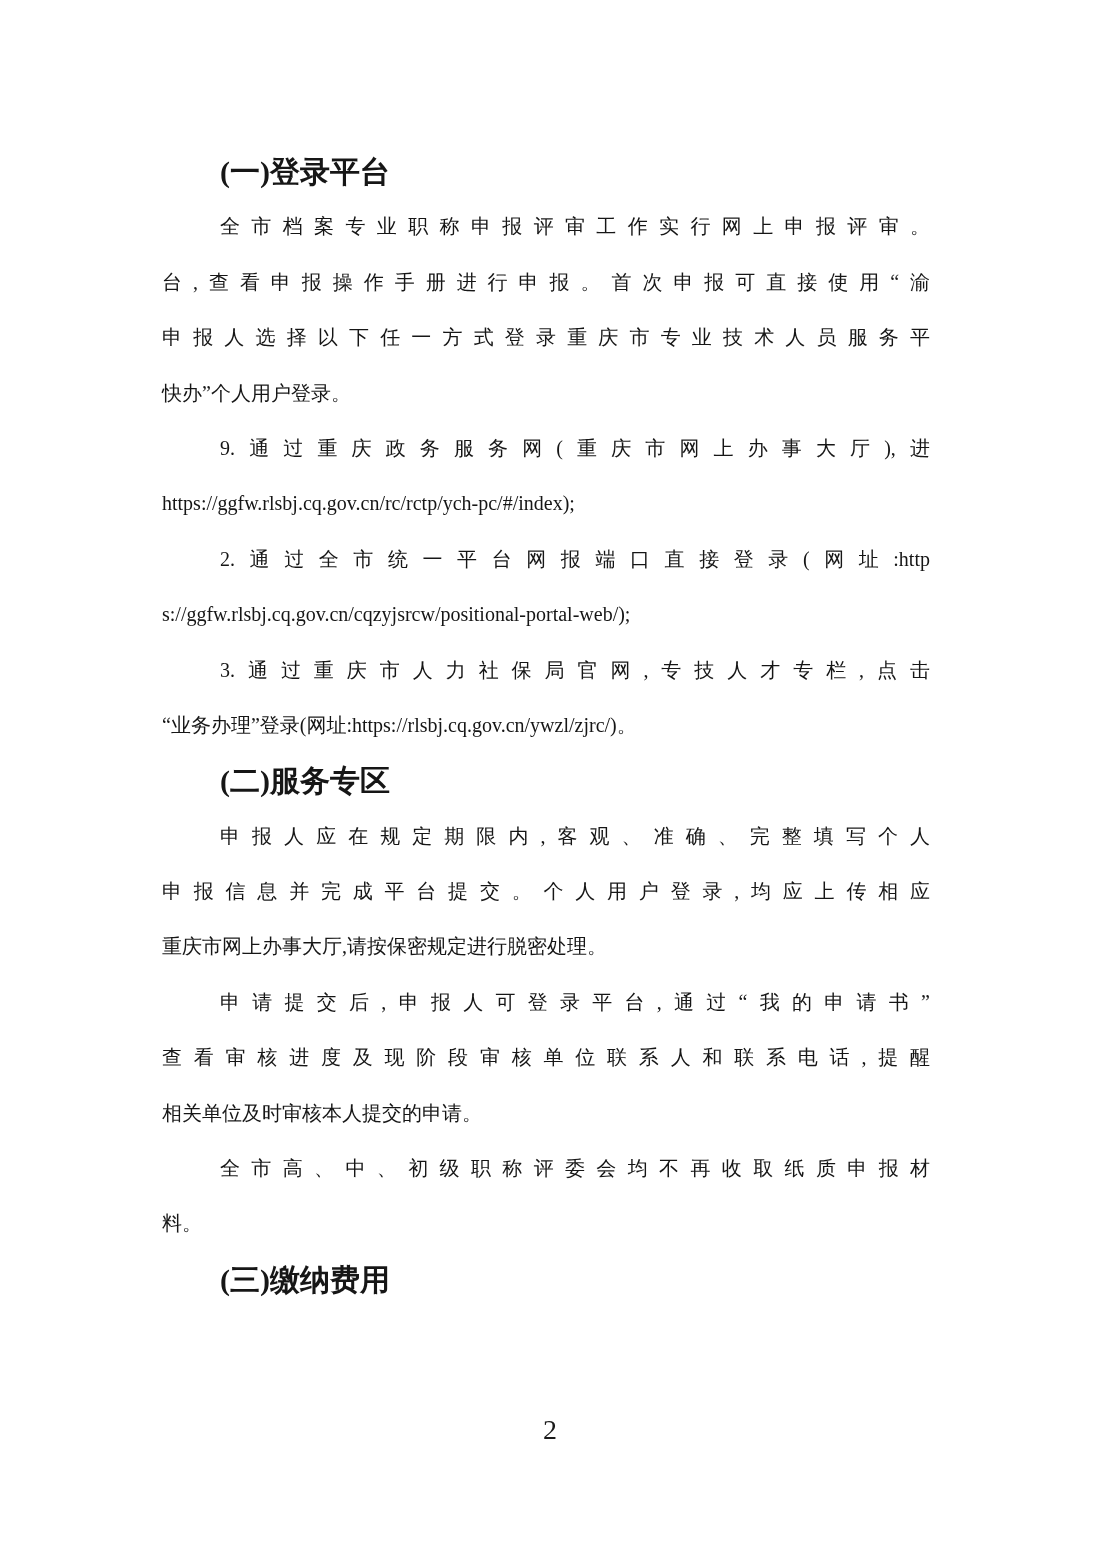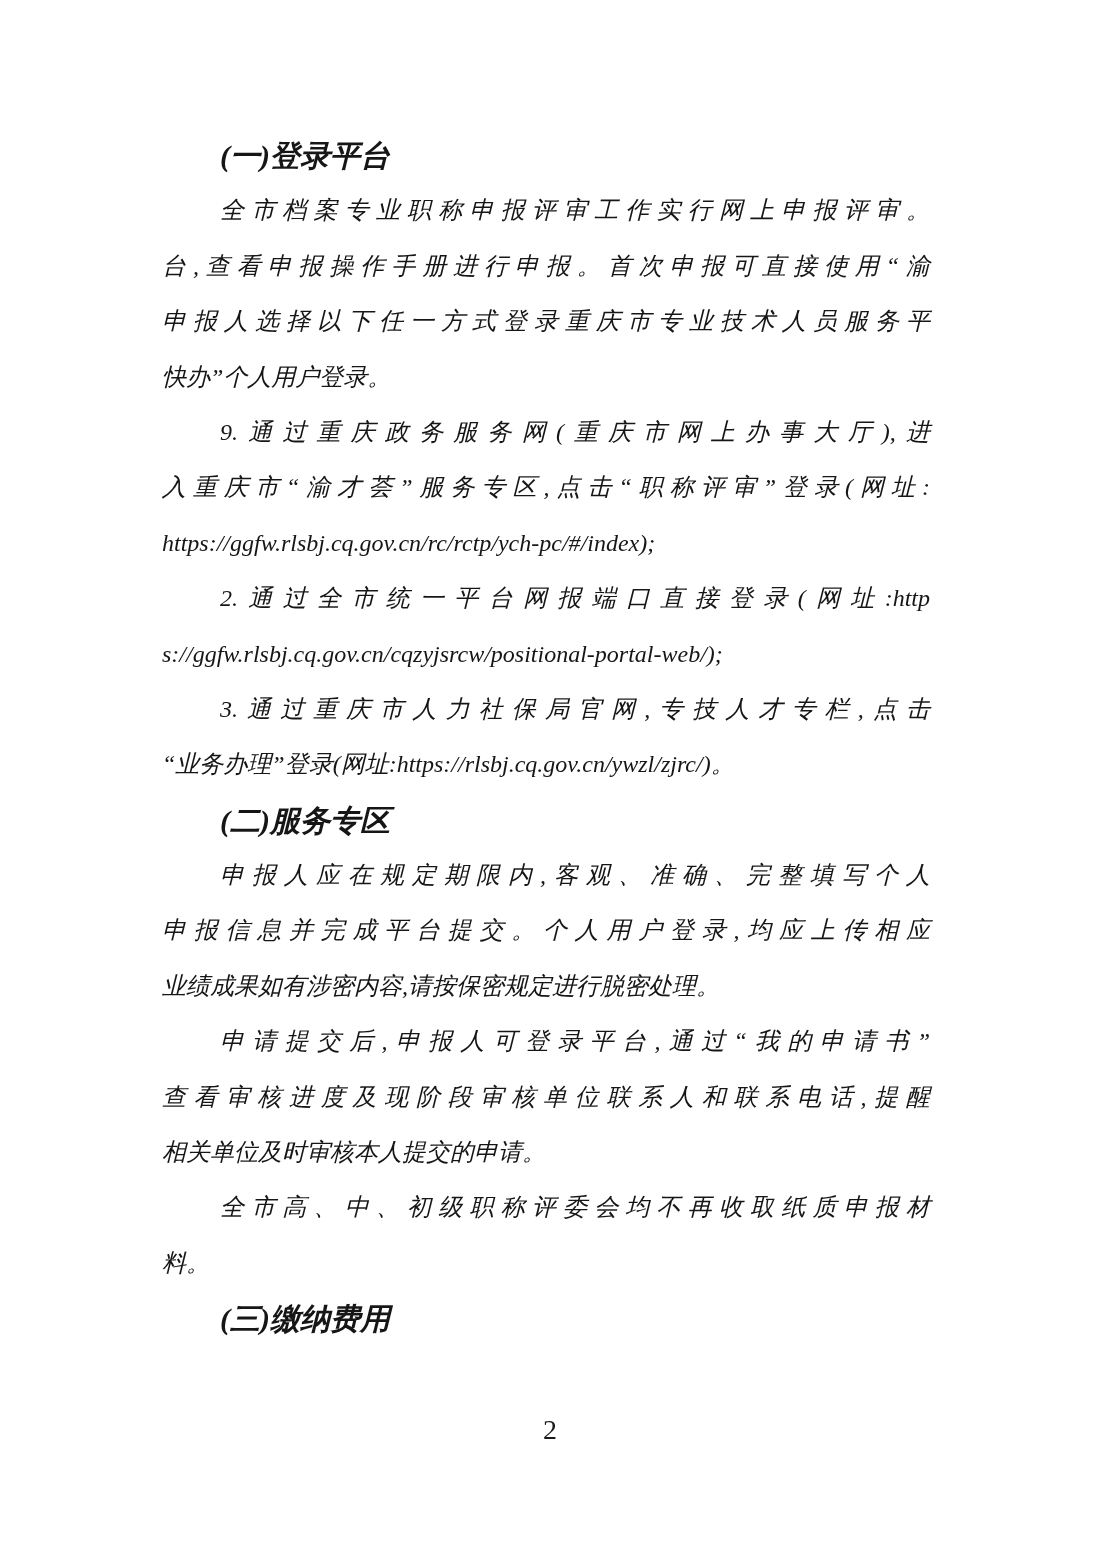--- a/index.html
+++ b/index.html
@@ -11,28 +11,27 @@
     width: 1100px;
     height: 1555px;
     position: relative;
     overflow: hidden;
     font-family: "Liberation Serif", "DejaVu Serif", serif;
     color: #161616;
   }
   .content {
     position: absolute;
     left: 162px;
-    top: 128px;
+    top: 144px;
     width: 768px;
-    font-style: italic;
   }
   .line {
     height: 55.4px;
     line-height: 55.4px;
-    font-size: 24px;
+    font-size: 20px;
     white-space: normal;
   }
   .fill {
     text-align: justify;
     text-align-last: justify;
   }
   .indent {
     text-indent: 58px;
   }
   .heading {
@@ -60,34 +59,33 @@
 <div class="content">
 
   <div class="line heading">(一)登录平台</div>
 
   <div class="line fill indent">全市档案专业职称申报评审工作实行网上申报评审。</div>
   <div class="line fill">台,查看申报操作手册进行申报。首次申报可直接使用“渝</div>
   <div class="line fill">申报人选择以下任一方式登录重庆市专业技术人员服务平</div>
   <div class="line">快办”个人用户登录。</div>
 
   <div class="line fill indent">9.通过重庆政务服务网(重庆市网上办事大厅),进</div>
-  <div class="line fill">入重庆市“渝才荟”服务专区,点击“职称评审”登录(网址:</div>
   <div class="line nowrap">https://ggfw.rlsbj.cq.gov.cn/rc/rctp/ych-pc/#/index);</div>
 
   <div class="line fill indent">2.通过全市统一平台网报端口直接登录(网址:http</div>
   <div class="line nowrap">s://ggfw.rlsbj.cq.gov.cn/cqzyjsrcw/positional-portal-web/);</div>
 
   <div class="line fill indent">3.通过重庆市人力社保局官网,专技人才专栏,点击</div>
   <div class="line nowrap">“业务办理”登录(网址:https://rlsbj.cq.gov.cn/ywzl/zjrc/)。</div>
 
   <div class="line heading">(二)服务专区</div>
 
   <div class="line fill indent">申报人应在规定期限内,客观、准确、完整填写个人</div>
   <div class="line fill">申报信息并完成平台提交。个人用户登录,均应上传相应</div>
-  <div class="line">业绩成果如有涉密内容,请按保密规定进行脱密处理。</div>
+  <div class="line">重庆市网上办事大厅,请按保密规定进行脱密处理。</div>
 
   <div class="line fill indent">申请提交后,申报人可登录平台,通过“我的申请书”</div>
   <div class="line fill">查看审核进度及现阶段审核单位联系人和联系电话,提醒</div>
   <div class="line">相关单位及时审核本人提交的申请。</div>
 
   <div class="line fill indent">全市高、中、初级职称评委会均不再收取纸质申报材</div>
   <div class="line">料。</div>
 
   <div class="line heading">(三)缴纳费用</div>
 

